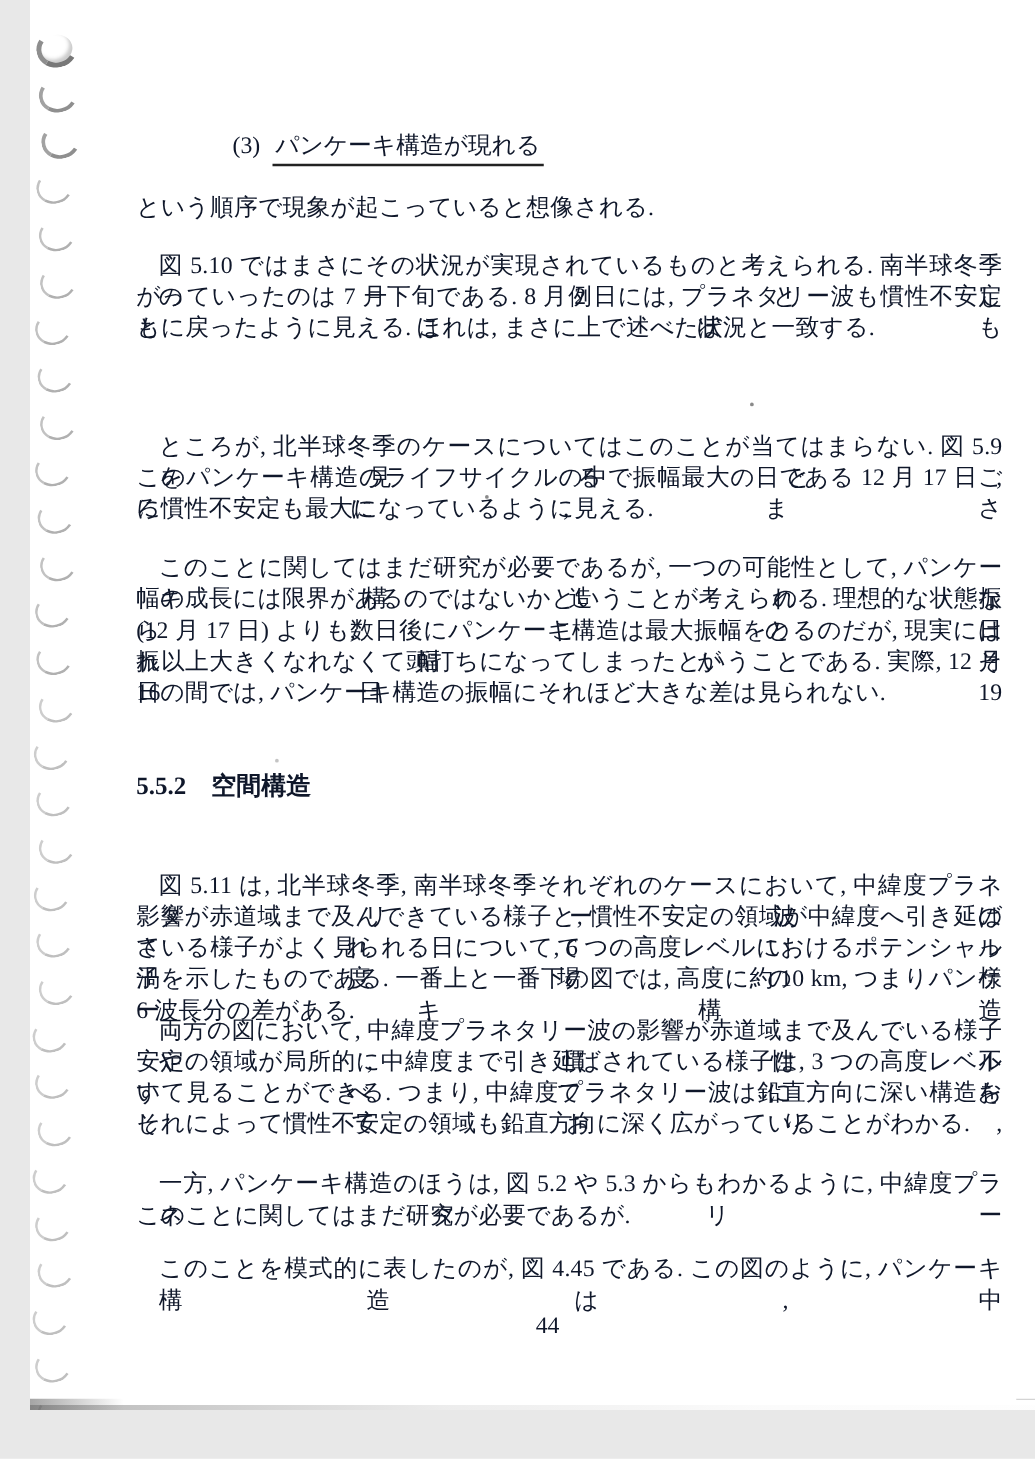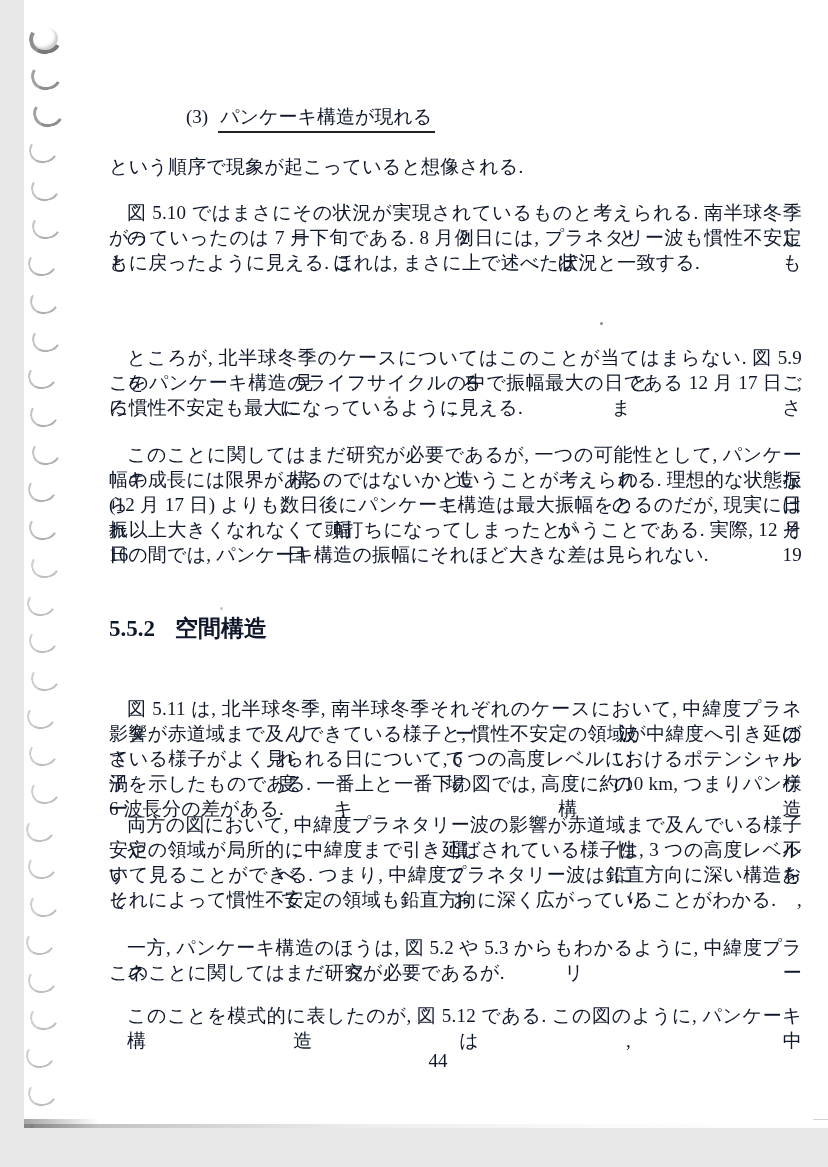--- a/index.html
+++ b/index.html
@@ -54,21 +54,21 @@
   .item-heading .underlined {
     margin-left: 10px;
     padding: 0 3px 4px 2px;
     border-bottom: 2px solid #222222;
   }
 
   .section-heading {
     position: absolute;
     left: 85px;
     top: 616px;
-    font-size: 23px;
+    font-size: 20px;
     font-weight: bold;
     line-height: 26px;
     white-space: nowrap;
   }
   .section-heading .sec-num {
     margin-right: 20px;
   }
 
   .page-number {
     position: absolute;
@@ -225,21 +225,21 @@
     <div class="line fill">いて見ることができる. つまり, 中緯度プラネタリー波は鉛直方向に深い構造をしており,</div>
     <div class="line">それによって慣性不安定の領域も鉛直方向に深く広がっていることがわかる.</div>
   </div>
 
   <div class="block" style="top:935px">
     <div class="line first fill">一方, パンケーキ構造のほうは, 図 5.2 や 5.3 からもわかるように, 中緯度プラネタリー</div>
     <div class="line">このことに関してはまだ研究が必要であるが.</div>
   </div>
 
   <div class="block" style="top:1003px">
-    <div class="line first fill">このことを模式的に表したのが, 図 5.12 である. この図のように, パンケーキ構造は, 中</div>
+    <div class="line first fill">このことを模式的に表したのが, 図 4.45 である. この図のように, パンケーキ構造は, 中</div>
   </div>
 
   <div class="page-number">44</div>
 
   <div class="speck" style="left:576px; top:322px"></div>
   <div class="speck" style="left:364px; top:396px"></div>
   <div class="speck" style="left:196px; top:607px; opacity:.5"></div>
 
   <div class="bottom-band"></div>
   <div class="bottom-left-smudge"></div>

